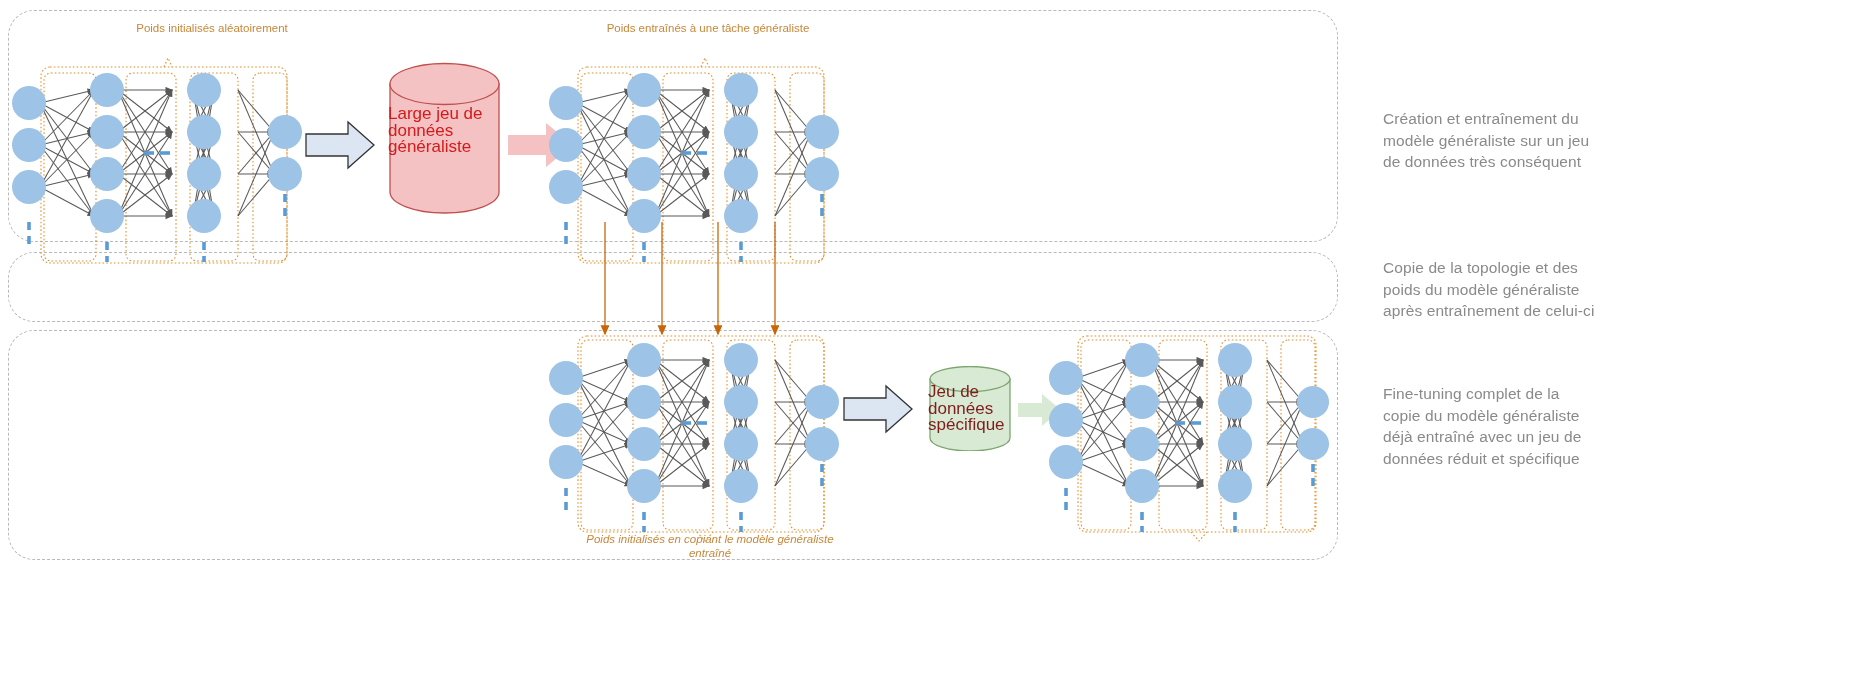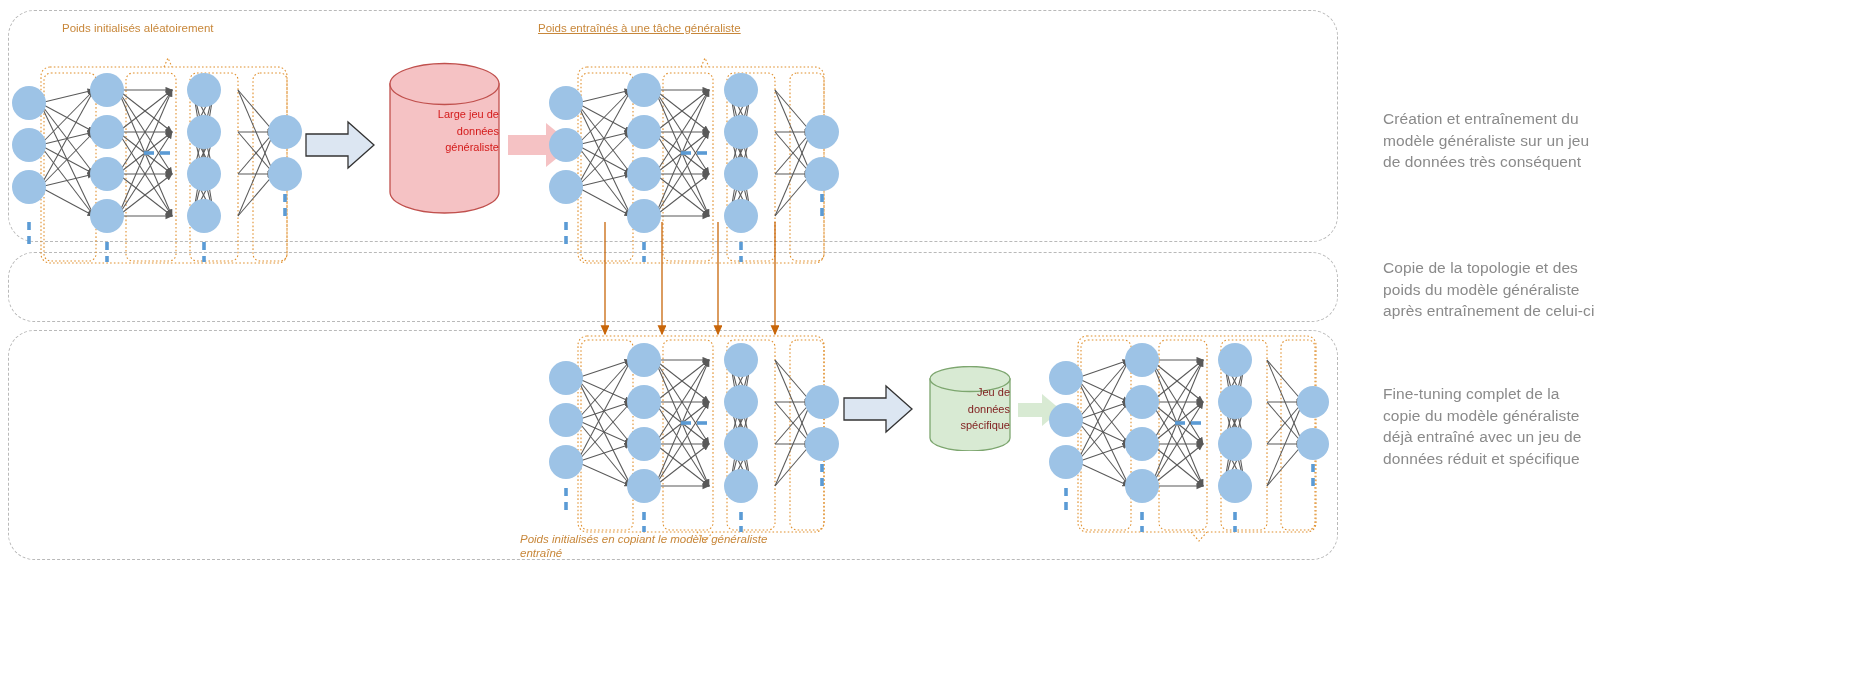--- a/index.html
+++ b/index.html
@@ -41,31 +41,31 @@
 
   
   .net { position: absolute; }
   .net svg { display: block; overflow: visible; }
 
   .cap {
     position: absolute;
     color: #c8873a;
     font-size: 11.5px;
     line-height: 14px;
-    text-align: left;
+    text-align: center;
     white-space: pre-line;
   }
 
   
   .cyl { position: absolute; }
   .cyl-label {
     position: absolute;
-    left: 0; right: 2px;
-    text-align: right;
-    font-size: 11px;
+    left: 0; right: 16px;
+    text-align: left;
+    font-size: 17px;
     line-height: 16.5px;
     white-space: pre-line;
   }
   #cyl-big { left: 388px; top: 62px; width: 113px; height: 152px; }
   #cyl-big .cyl-label { top: 44px; color: #d41a1a; }
   #cyl-small { left: 928px; top: 366px; width: 84px; height: 85px; }
   #cyl-small .cyl-label { top: 18px; color: #7f1d1d; }
 
   .blockarrow { position: absolute; }
   .vlink { position: absolute; }
@@ -84,21 +84,21 @@
 de données très conséquent</div>
   <div class="side-text" id="side-2">Copie de la topologie et des
 poids du modèle généraliste
 après entraînement de celui-ci</div>
   <div class="side-text" id="side-3">Fine-tuning complet de la
 copie du modèle généraliste
 déjà entraîné avec un jeu de
 données réduit et spécifique</div>
 
   <div class="cap" id="cap-random" style="left:62px;  top:21px;  width:300px;">Poids initialisés aléatoirement</div>
-  <div class="cap" id="cap-trained" style="left:538px; top:21px;  width:340px;text-decoration:underline;">Poids entraînés à une tâche généraliste</div>
+  <div class="cap" id="cap-trained" style="left:538px; top:21px;  width:340px;">Poids entraînés à une tâche généraliste</div>
   <div class="cap" id="cap-copied" style="left:520px; top:532px; width:380px;font-style:italic;">Poids initialisés en copiant le modèle généraliste
 entraîné</div>
 
   <div class="net" id="net-initial" style="left:8px; top:46px;">
     <svg width="300" height="215" viewBox="0 0 300 215">
       <defs>
         <marker id="ah" markerWidth="7" markerHeight="7" refX="6.2" refY="3" orient="auto">
           <path d="M0,0 L7,3 L0,6 z" fill="#595959"></path>
         </marker>
       </defs>

